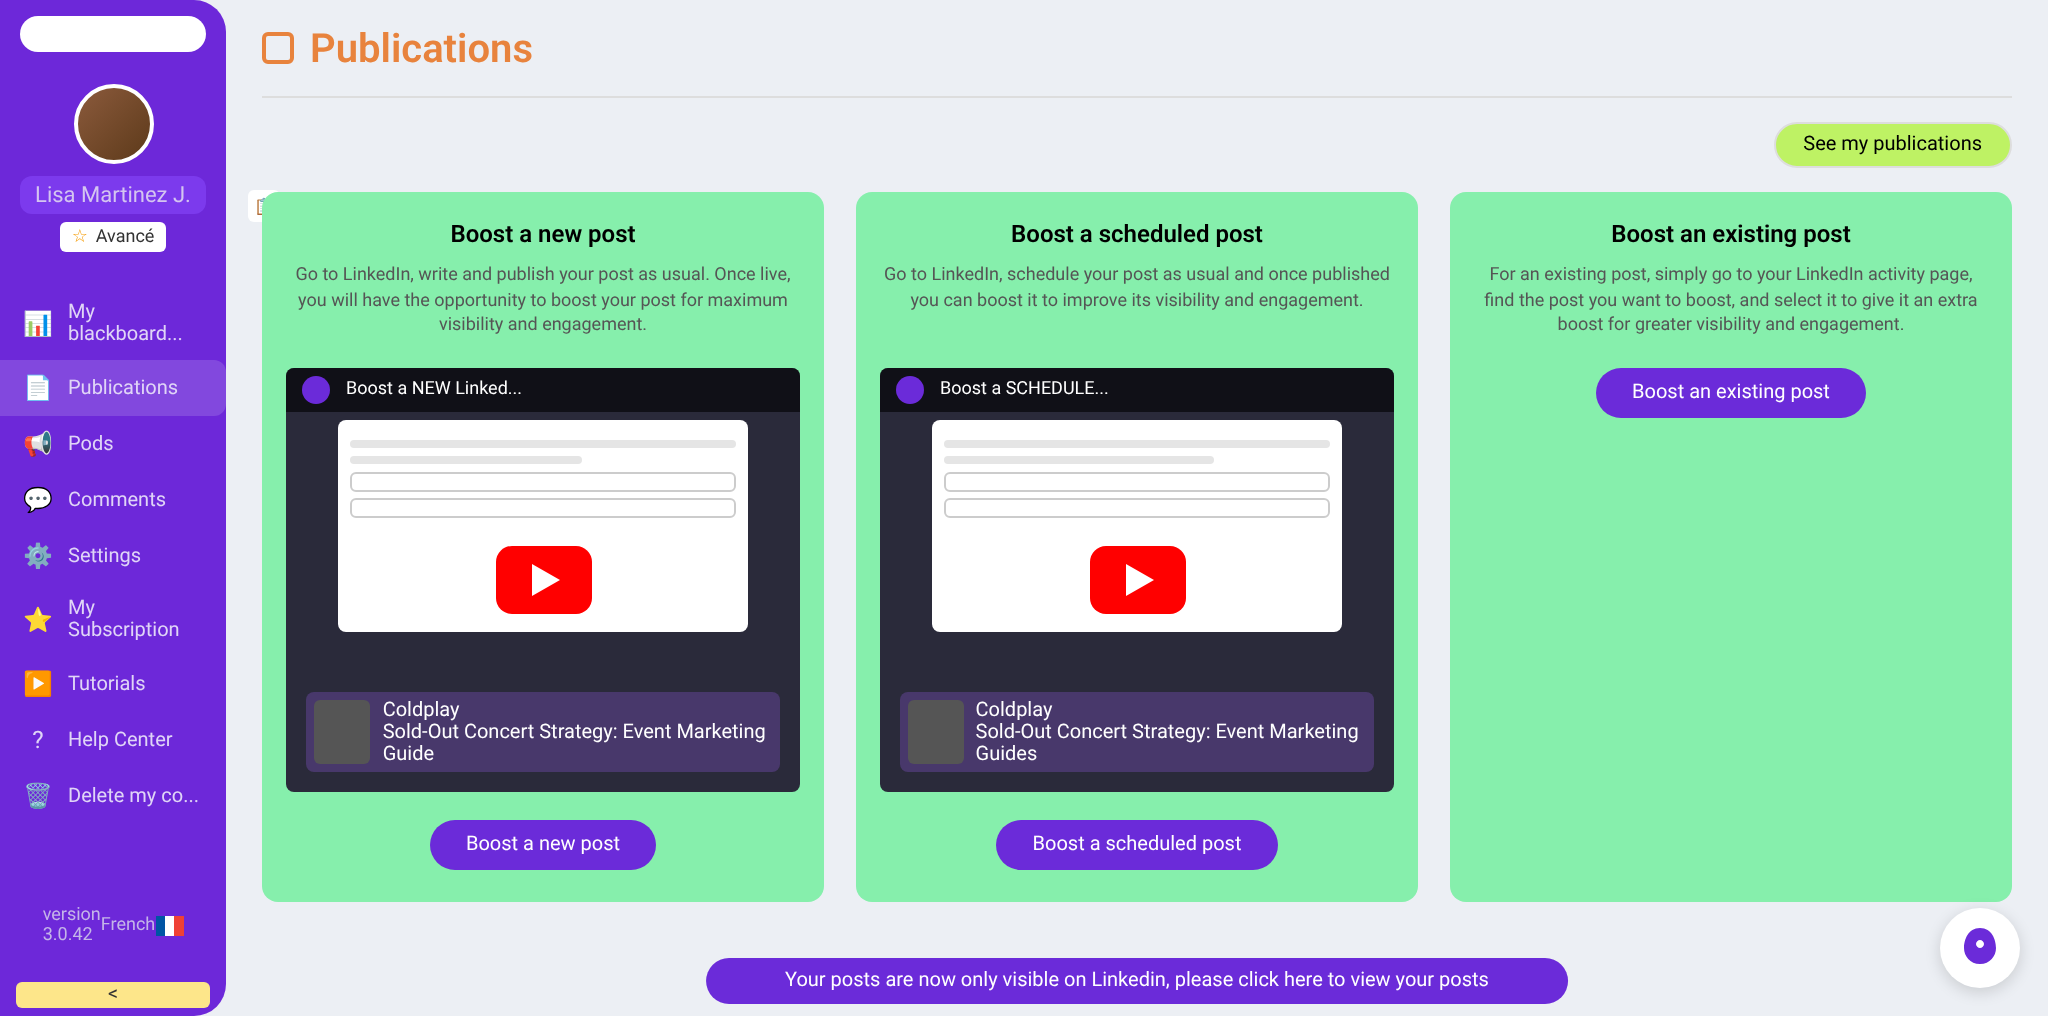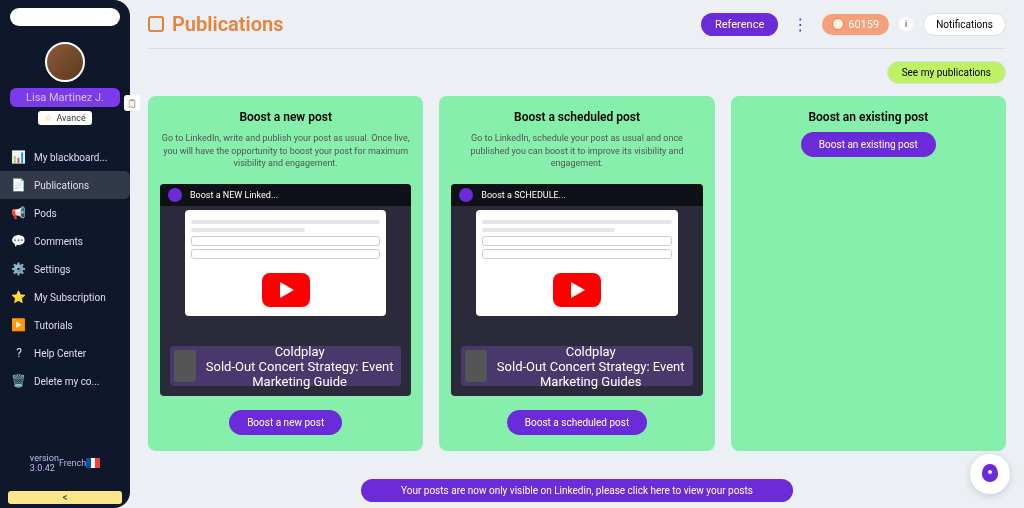--- a/index.html
+++ b/index.html
@@ -1,18 +1,18 @@
 <!DOCTYPE html>
 <html><head>
 <meta charset="utf-8">
 <style>
 *{margin:0;padding:0;box-sizing:border-box;font-family:-apple-system,BlinkMacSystemFont,"Segoe UI",Roboto,sans-serif}
 body{background:#eceff4;overflow:hidden}
 .app{display:flex;width:1024px;height:508px;position:relative}
-.sidebar{width:130px;background:#0f172a;color:#fff;display:flex;flex-direction:column;position:relative;border-radius:0 16px 16px 0}
+.sidebar{width:113px;background:#6d28d9;color:#fff;display:flex;flex-direction:column;position:relative;border-radius:0 16px 16px 0}
 .search-bar{background:#fff;border-radius:20px;height:18px;margin:8px 10px}
 .avatar{width:40px;height:40px;border-radius:50%;background:linear-gradient(135deg,#8b5a3c,#5d3a1a);margin:8px auto 6px;border:2px solid #fff}
 .user-name{text-align:center;font-size:11px;color:#d4c5f0;background:#7c3aed;padding:3px 6px;border-radius:6px;margin:0 10px}
 .user-badge{display:flex;justify-content:center;align-items:center;gap:4px;margin:4px auto;font-size:9px;background:#fff;color:#333;padding:2px 6px;border-radius:3px;width:fit-content}
 .star{color:#f59e0b}
 .nav{margin-top:14px;flex:1}
 .nav-item{display:flex;align-items:center;gap:8px;padding:7px 12px;font-size:10px;color:#e0d5f7;cursor:pointer}
 .nav-item.active{background:rgba(255,255,255,.15);border-radius:0 6px 6px 0}
 .nav-icon{width:14px;height:14px;display:flex;align-items:center;justify-content:center;font-size:12px}
 .sidebar-footer{padding:10px;font-size:9px;color:#c4b5e8}
@@ -40,21 +40,21 @@
 .video-header{position:absolute;top:0;left:0;right:0;height:22px;background:rgba(0,0,0,.6);display:flex;align-items:center;padding:0 8px;gap:8px}
 .vh-avatar{width:14px;height:14px;background:#6b2bd9;border-radius:50%}
 .vh-title{color:#fff;font-size:9px}
 .video-modal{position:absolute;top:26px;left:10%;right:10%;height:50%;background:#fff;border-radius:4px;padding:6px}
 .video-modal .line{height:4px;background:#e5e5e5;border-radius:2px;margin:4px 0}
 .video-modal .input{height:10px;border:1px solid #ccc;border-radius:3px;margin:3px 0}
 .play-btn{position:absolute;top:50%;left:50%;transform:translate(-50%,-50%);width:48px;height:34px;background:#ff0000;border-radius:8px;display:flex;align-items:center;justify-content:center}
 .play-btn::after{content:"";border-left:14px solid #fff;border-top:8px solid transparent;border-bottom:8px solid transparent;margin-left:3px}
 .video-bg-content{position:absolute;bottom:10px;left:10px;right:10px;height:40px;background:rgba(80,60,120,.8);border-radius:4px;display:flex;align-items:center;padding:4px;gap:6px}
 .vbg-img{width:32px;height:32px;background:#555;border-radius:3px}
-.vbg-txt{font-size:13px;color:#fff;text-align:center}
+.vbg-txt{font-size:10px;color:#fff;text-align:left}
 .card-btn{background:#6b2bd9;color:#fff;border:none;padding:7px 18px;border-radius:16px;font-size:10px;cursor:pointer}
 .bottom-banner{position:absolute;bottom:6px;left:50%;transform:translateX(-50%);background:#6b2bd9;color:#fff;padding:6px 40px;border-radius:16px;font-size:10px;cursor:pointer}
 .floating-icon{position:absolute;bottom:14px;right:14px;width:40px;height:40px;background:#fff;border-radius:50%;display:flex;align-items:center;justify-content:center;box-shadow:0 2px 8px rgba(0,0,0,.15)}
 .floating-icon svg{width:24px;height:24px}
 .tab-badge{position:absolute;top:95px;left:124px;width:16px;height:16px;background:#fff;border-radius:3px;font-size:8px;display:flex;align-items:center;justify-content:center}
 </style>
 </head>
 <body>
 
 <div class="app">
@@ -117,30 +117,20 @@
     </div>
     <div class="collapse-handle">&lt;</div>
   </div>
 
   <div class="main">
     <div class="header">
       <div class="page-title">
         <span class="title-icon"></span>
         <span>Publications</span>
       </div>
-      <div class="header-actions">
-        <button class="btn-ref">Reference</button>
-        <span class="dots">⋮</span>
-        <div class="pill-count">
-          <span class="coin"></span>
-          <span>60159</span>
-        </div>
-        <span class="info-dot">i</span>
-        <button class="btn-notif">Notifications</button>
-      </div>
     </div>
 
     <div class="see-pubs">
       <button>See my publications</button>
     </div>
 
     <div class="cards">
       <div class="card">
         <h3>Boost a new post</h3>
         <p>Go to LinkedIn, write and publish your post as usual. Once live, you will have the opportunity to boost your post for maximum visibility and engagement.</p>
@@ -188,20 +178,21 @@
                 <div>Sold-Out Concert Strategy: Event Marketing Guides</div>
               </div>
             </div>
           <div class="play-btn"></div>
         </div>
         <button class="card-btn">Boost a scheduled post</button>
       </div>
 
       <div class="card">
         <h3>Boost an existing post</h3>
+        <p>For an existing post, simply go to your LinkedIn activity page, find the post you want to boost, and select it to give it an extra boost for greater visibility and engagement.</p>
         <button class="card-btn">Boost an existing post</button>
       </div>
     </div>
 
     <div class="bottom-banner">Your posts are now only visible on Linkedin, please click here to view your posts</div>
 
     <div class="floating-icon">
       <svg viewBox="0 0 24 24">
           <path fill="#6b2bd9" d="M12 2C6 2 4 8 4 12c0 4 3 8 8 8s8-4 8-8c0-4-2-10-8-10zm-2 8c0-1 1-2 2-2s2 1 2 2-1 2-2 2-2-1-2-2z"></path>
         </svg>

